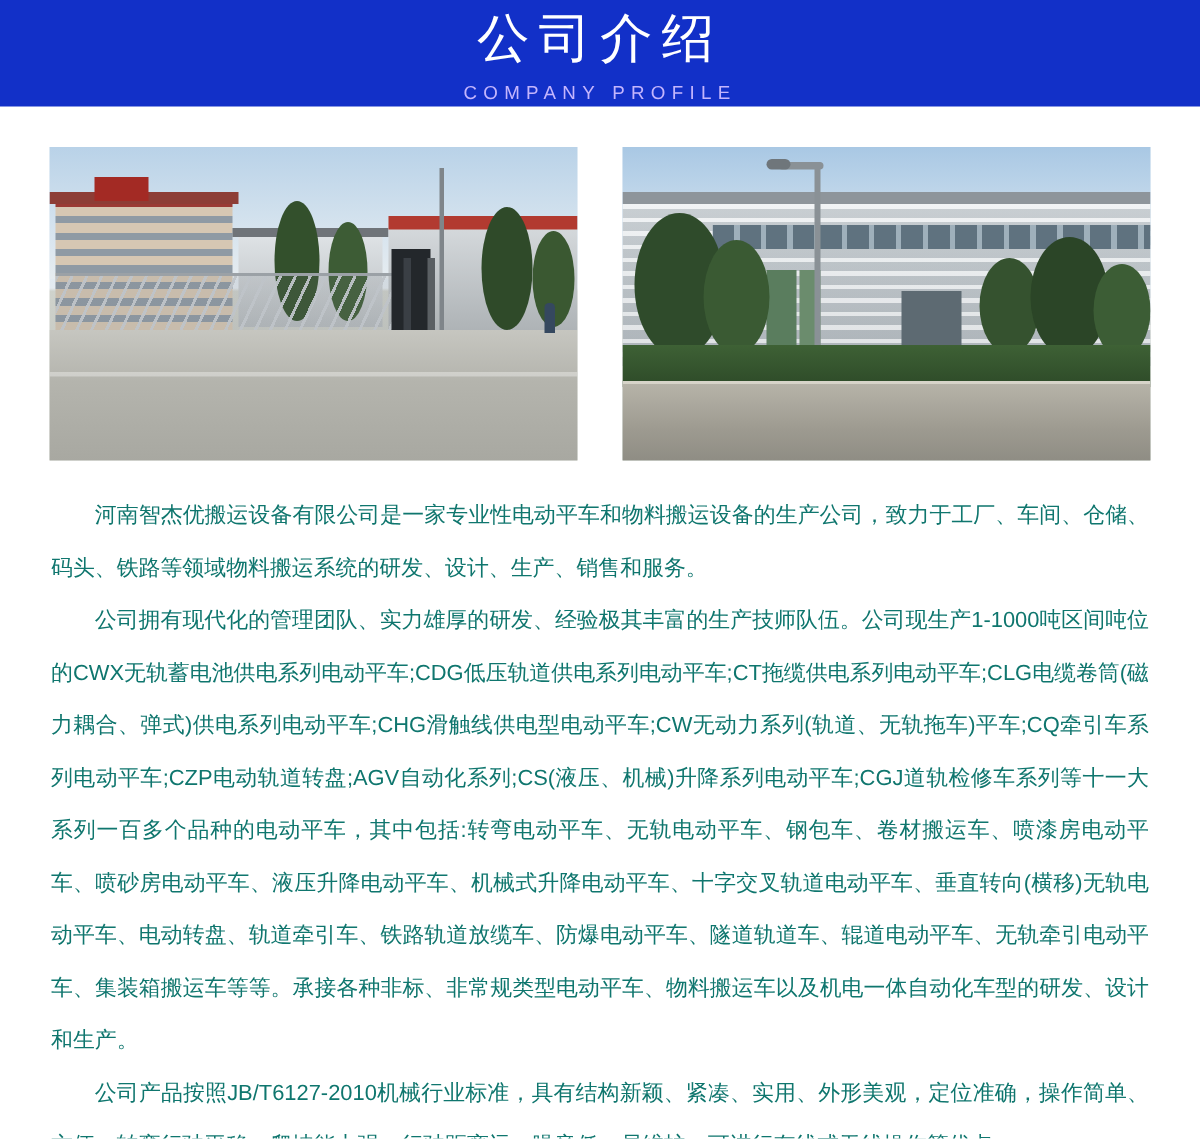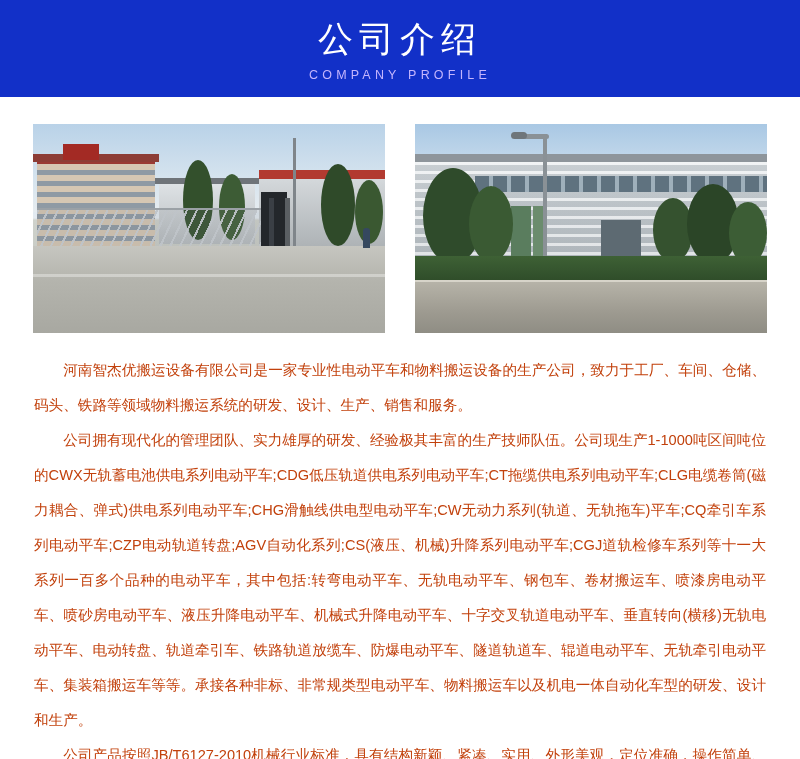--- a/index.html
+++ b/index.html
@@ -15,21 +15,21 @@
   }
   .page {
     width: 800px;
     height: 759px;
     position: relative;
     background: #ffffff;
   }
   
   .banner {
     width: 800px;
-    height: 97px;
+    height: 71px;
     background: #1230c8;
     display: flex;
     flex-direction: column;
     align-items: center;
     justify-content: center;
     box-sizing: border-box;
     padding-top: 4px;
   }
   .banner-title {
     color: #ffffff;
@@ -213,21 +213,21 @@
     position: absolute; left: 0; top: 156px; width: 352px; height: 5px;
     background: #d7d4c9;
   }
   
   .content {
     padding: 20px 34px 0 34px;
     box-sizing: border-box;
     width: 800px;
   }
   .para {
-    color: #c2410c;
+    color: #0f766e;
     font-size: 14.6px;
     line-height: 35px;
     text-align: justify;
     text-indent: 2em;
     margin: 0;
     font-family: "Liberation Sans", sans-serif;
   }
 </style>
 </head>
 <body>

